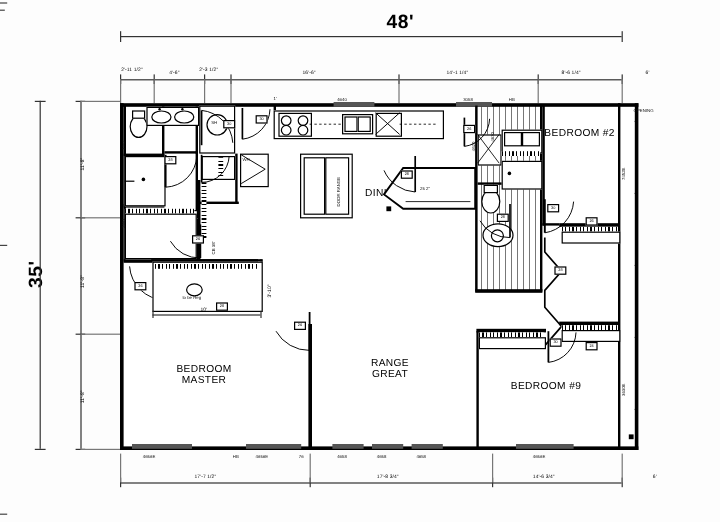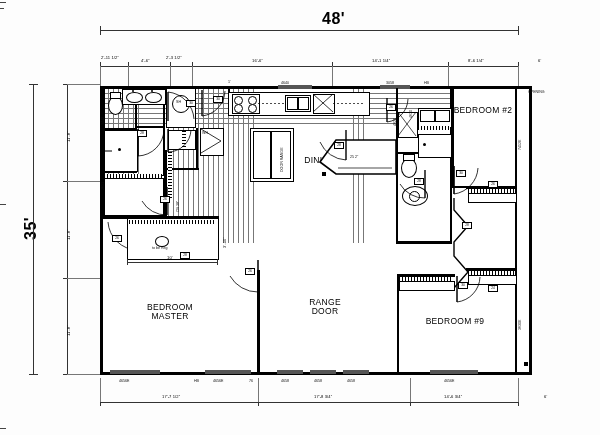--- a/index.html
+++ b/index.html
@@ -138,21 +138,21 @@
   <div class="dot" style="left:529px;top:100px;width:2px;height:2px;"></div>
   <div class="dot" style="left:529px;top:160px;width:2px;height:2px;"></div>
   <div class="dot" style="left:529px;top:220px;width:2px;height:2px;"></div>
   <div class="dot" style="left:529px;top:280px;width:2px;height:2px;"></div>
   <div class="dot" style="left:529px;top:340px;width:2px;height:2px;"></div>
 
   <div class="lbl big" style="left:125px;top:303px;width:90px;">BEDROOM</div>
   <div class="lbl big" style="left:125px;top:312px;width:90px;">MASTER</div>
 
   <div class="lbl big" style="left:285px;top:298px;width:80px;">RANGE</div>
-  <div class="lbl big" style="left:285px;top:307px;width:80px;">DOOR</div>
+  <div class="lbl big" style="left:285px;top:307px;width:80px;">GREAT</div>
 
   <div class="lbl big" style="left:290px;top:156px;width:60px;">DINING</div>
 
   <div class="lbl big" style="left:448px;top:106px;width:70px;">BEDROOM #2</div>
 
   <div class="lbl big" style="left:415px;top:317px;width:80px;">BEDROOM #9</div>
 
   <div class="wall" style="left:103px;top:88px;width:2px;height:130px;"></div>
   <div class="wall" style="left:103px;top:128px;width:34px;height:2px;"></div>
   <div class="wall" style="left:103px;top:170px;width:34px;height:3px;"></div>

